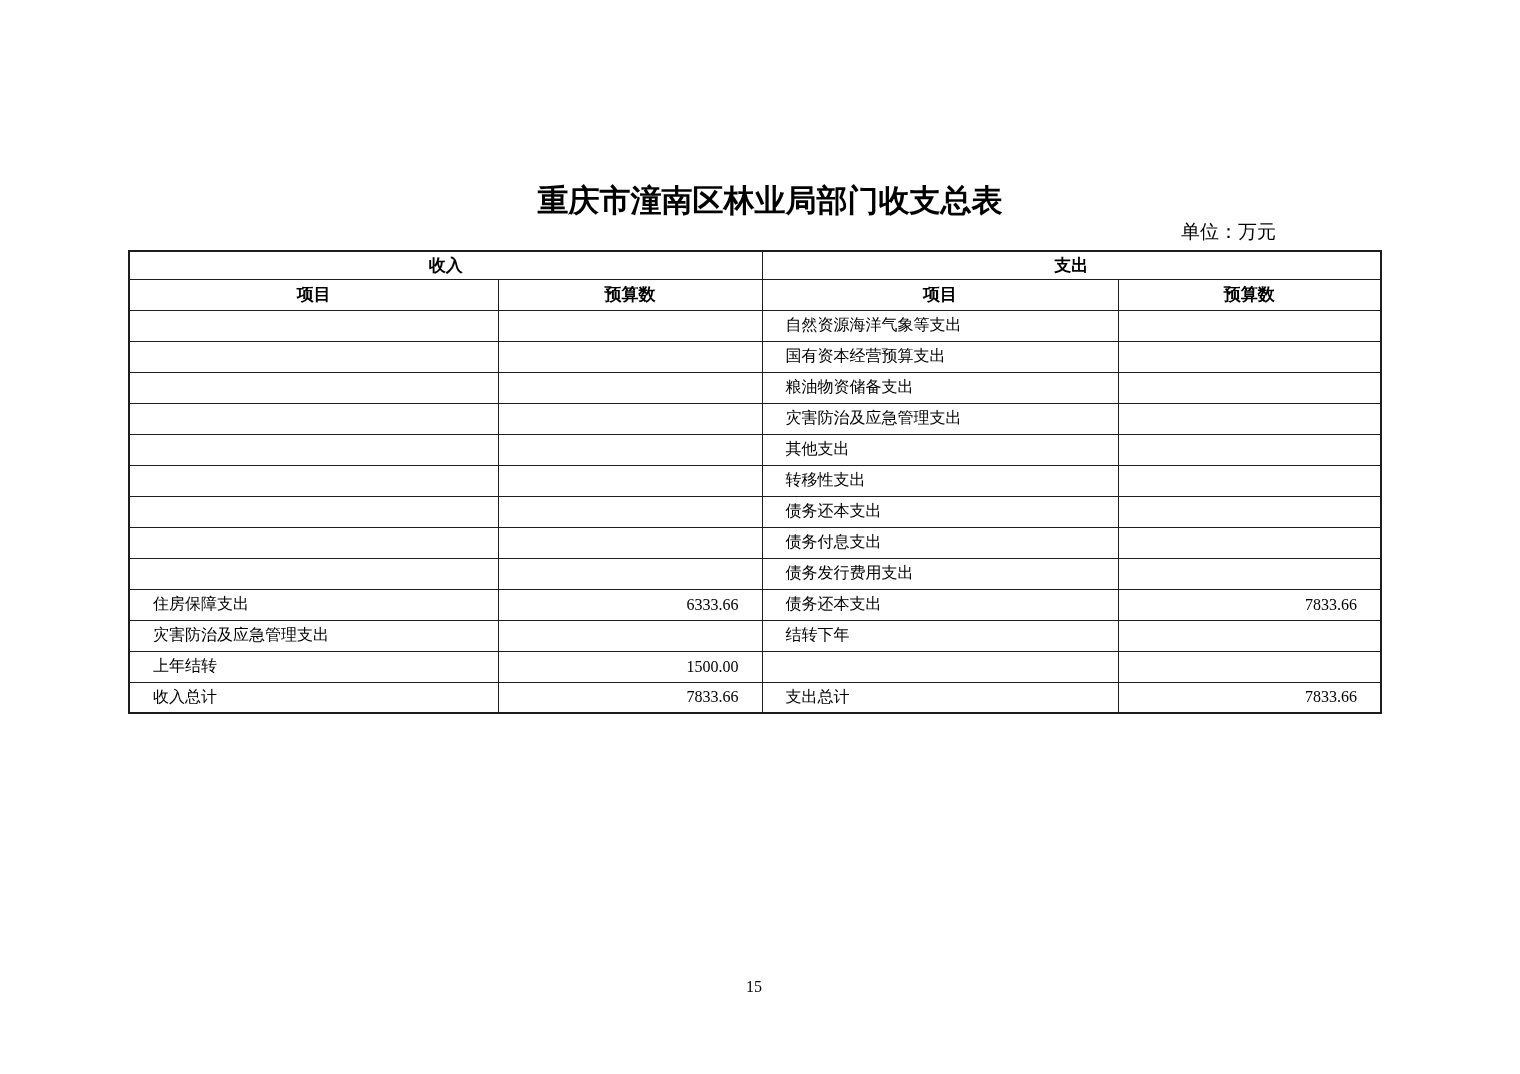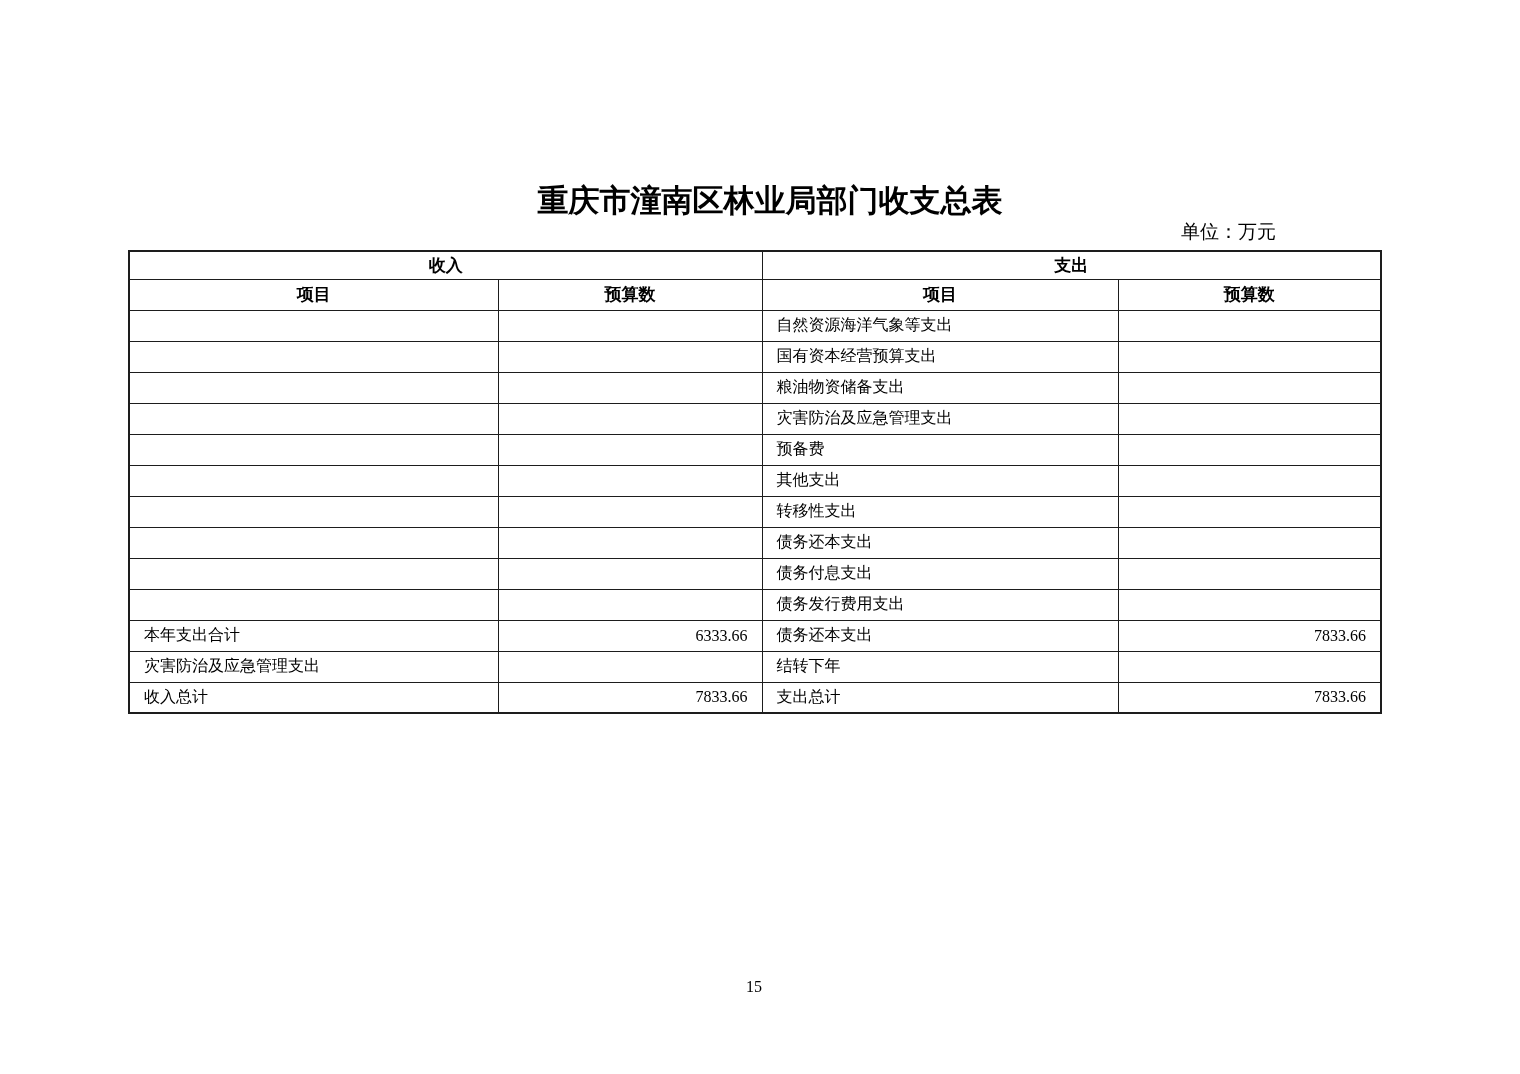--- a/index.html
+++ b/index.html
@@ -52,21 +52,21 @@
     font-weight: bold;
     text-align: center;
     padding: 0;
     height: 31px;
     margin-left: 12px;
   }
   .budget-table thead tr:first-child th { height: 28px; }
   .budget-table td {
     font-size: 16px;
     height: 31px;
-    padding: 0 14px;
+    padding: 0 23px;
   }
   .item-cell  { text-align: left; }
   .value-cell { text-align: right; }
   .indent     { padding-left: 50px; }
   .page-number {
     position: absolute;
     top: 942px;
     left: 0;
     width: 1508px;
     text-align: center;
@@ -123,26 +123,20 @@
         </tr>
         <tr>
           <td class="item-cell"></td>
           <td class="value-cell"></td>
           <td class="item-cell">灾害防治及应急管理支出</td>
           <td class="value-cell"></td>
         </tr>
         <tr>
           <td class="item-cell"></td>
           <td class="value-cell"></td>
-          <td class="item-cell">预备费</td>
-          <td class="value-cell"></td>
-        </tr>
-        <tr>
-          <td class="item-cell"></td>
-          <td class="value-cell"></td>
           <td class="item-cell">其他支出</td>
           <td class="value-cell"></td>
         </tr>
         <tr>
           <td class="item-cell"></td>
           <td class="value-cell"></td>
           <td class="item-cell">转移性支出</td>
           <td class="value-cell"></td>
         </tr>
         <tr>
@@ -157,29 +151,35 @@
           <td class="item-cell">债务付息支出</td>
           <td class="value-cell"></td>
         </tr>
         <tr>
           <td class="item-cell"></td>
           <td class="value-cell"></td>
           <td class="item-cell">债务发行费用支出</td>
           <td class="value-cell"></td>
         </tr>
         <tr>
-          <td class="item-cell indent">本年支出合计</td>
+          <td class="item-cell indent">住房保障支出</td>
           <td class="value-cell">6333.66</td>
           <td class="item-cell indent">债务还本支出</td>
           <td class="value-cell">7833.66</td>
         </tr>
         <tr>
           <td class="item-cell">灾害防治及应急管理支出</td>
           <td class="value-cell"></td>
           <td class="item-cell">结转下年</td>
+          <td class="value-cell"></td>
+        </tr>
+        <tr>
+          <td class="item-cell">上年结转</td>
+          <td class="value-cell">1500.00</td>
+          <td class="item-cell"></td>
           <td class="value-cell"></td>
         </tr>
         <tr>
           <td class="item-cell indent">收入总计</td>
           <td class="value-cell">7833.66</td>
           <td class="item-cell indent">支出总计</td>
           <td class="value-cell">7833.66</td>
         </tr>
       </tbody>
   </table>

